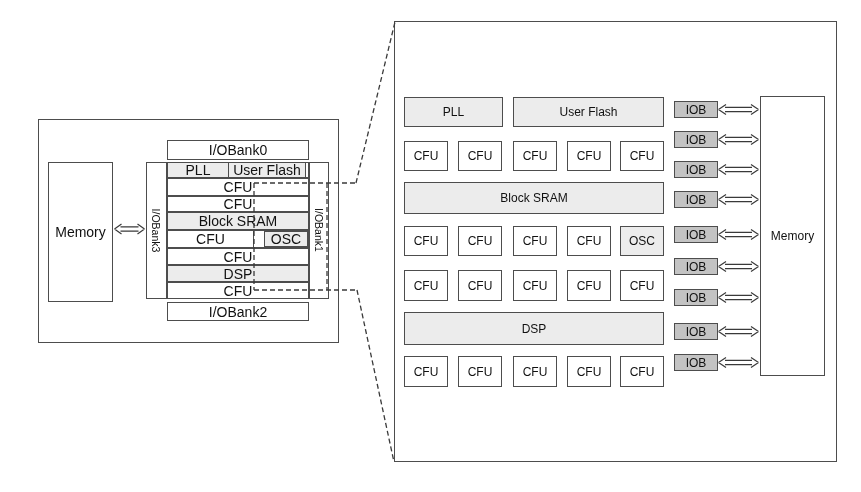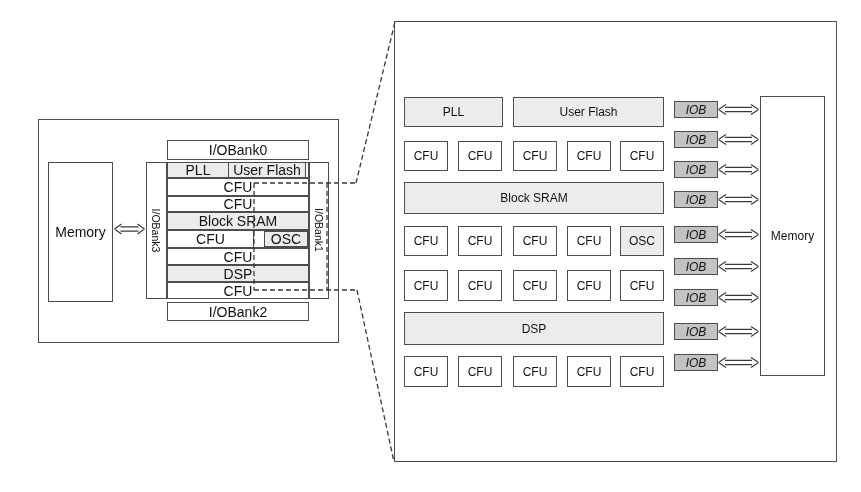--- a/index.html
+++ b/index.html
@@ -11,21 +11,21 @@
     position:relative;width:861px;height:492px;background:var(--bg);
     font-family:"Liberation Sans","DejaVu Sans",sans-serif;color:var(--text);
     overflow:hidden;
   }
   .box{
     position:absolute;box-sizing:border-box;border:1px solid var(--border);
     background:#fff;display:flex;align-items:center;justify-content:center;
     white-space:nowrap;
   }
   .gray{background:var(--fill-light);}
-  .iob{background:var(--fill-iob);font-style:italic;}
+  .iob{background:var(--fill-iob);}
   .lg{font-size:12px;}
   .sm{font-size:14px;}
   .cell{
     position:absolute;box-sizing:border-box;top:0;bottom:0;
     display:flex;align-items:center;justify-content:center;
   }
   .vlabel{
     position:absolute;box-sizing:border-box;font-size:10.5px;text-align:center;
     transform:rotate(90deg);display:flex;align-items:center;justify-content:center;
   }

